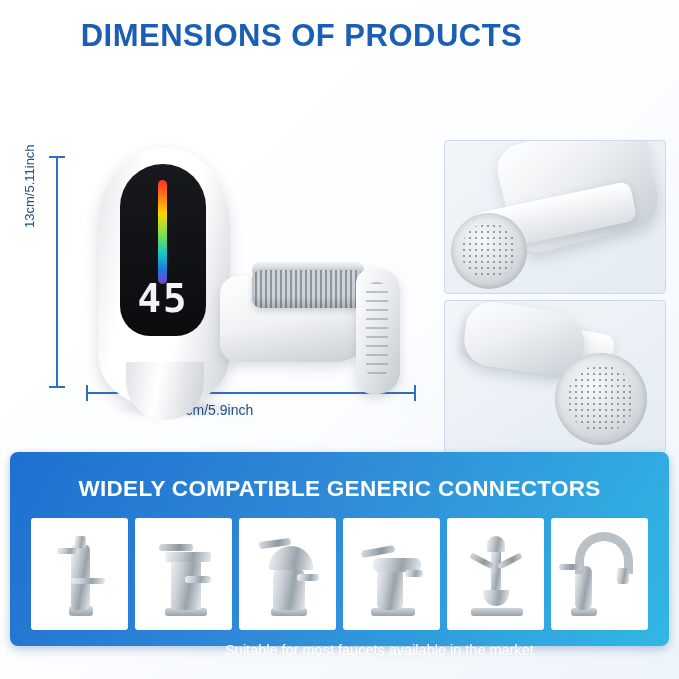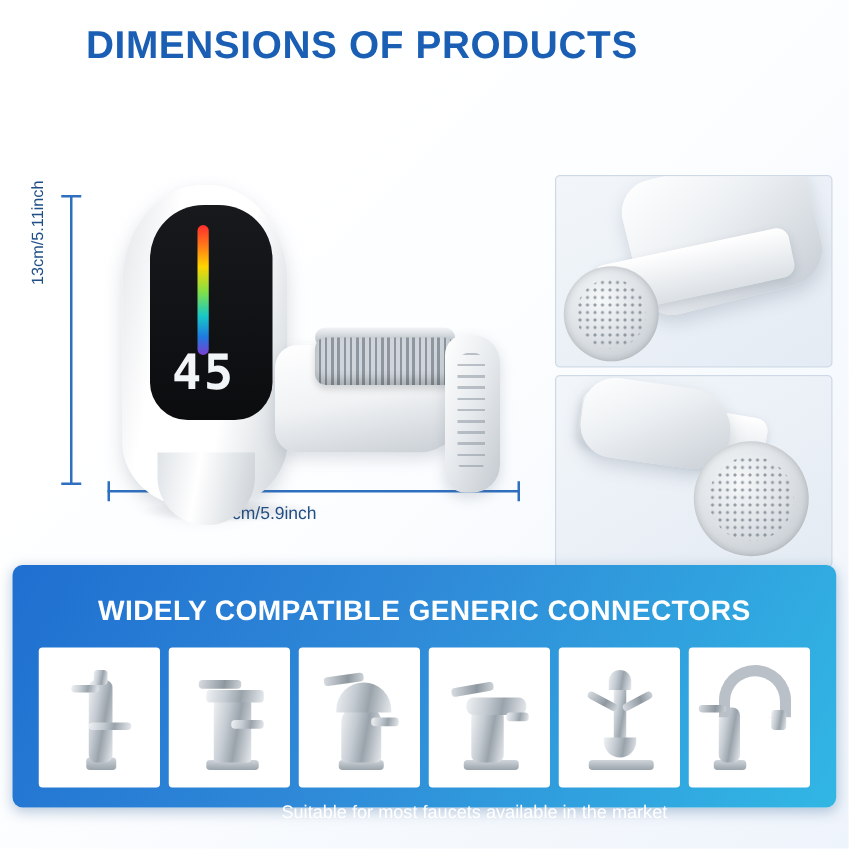--- a/index.html
+++ b/index.html
@@ -18,21 +18,21 @@
     width: 679px;
     height: 679px;
     background: linear-gradient(135deg, #ffffff 0%, #fdfeff 45%, #eef4fb 100%);
     overflow: hidden;
   }
 
   
   .main-title {
     position: absolute;
     top: 18px;
-    left: 0;
+    left: 12px;
     width: 579px;
     text-align: center;
     font-size: 31px;
     font-weight: bold;
     letter-spacing: 0.5px;
     color: #1a5fb4;
     font-family: "Liberation Sans", sans-serif;
   }
 
   
@@ -122,21 +122,20 @@
   }
   .screen {
     position: absolute;
     left: 40px;
     top: 16px;
     width: 86px;
     height: 172px;
     background: linear-gradient(180deg, #17191c 0%, #0b0c0e 100%);
     border-radius: 43px 43px 30px 30px;
     overflow: hidden;
-    padding-left: 12px;
   }
   .rainbow {
     position: absolute;
     left: 38px;
     top: 16px;
     width: 9px;
     height: 104px;
     border-radius: 5px;
     background: linear-gradient(180deg,#ff2d2d 0%, #ff7a18 16%, #ffd400 32%, #7ee04a 52%, #18c8c8 70%, #1f7ae0 86%, #7b3fd1 100%);
   }

